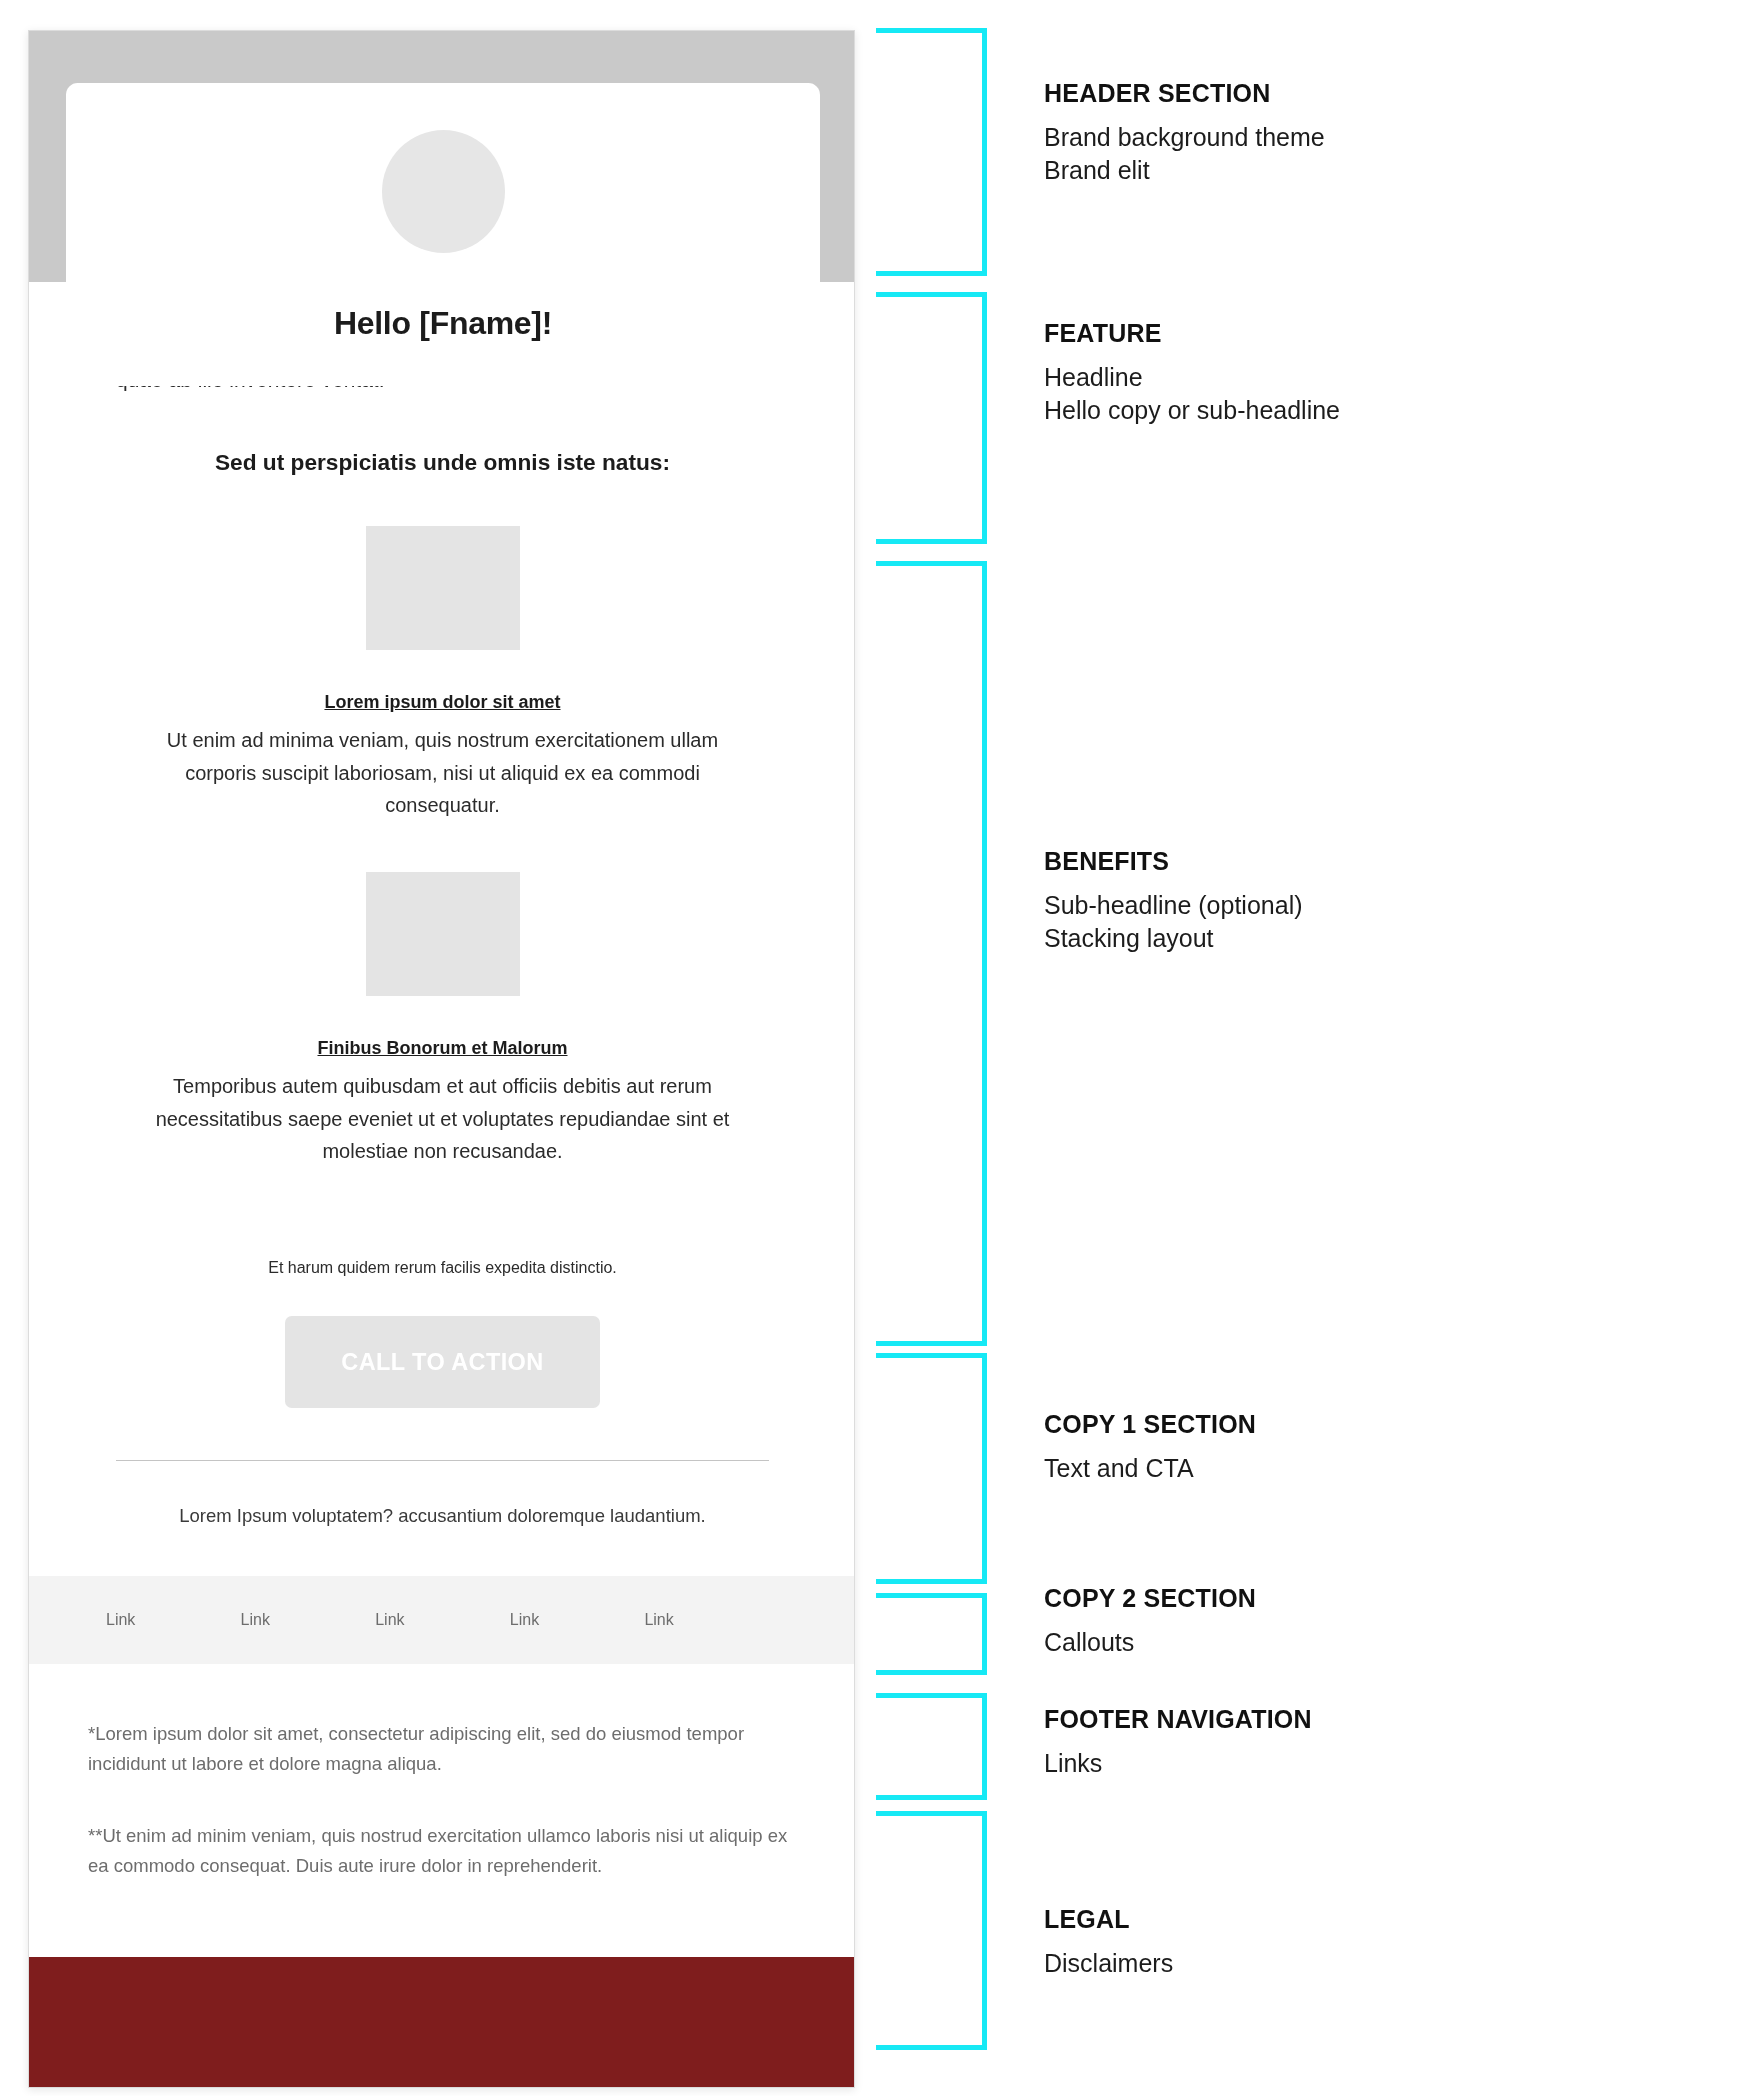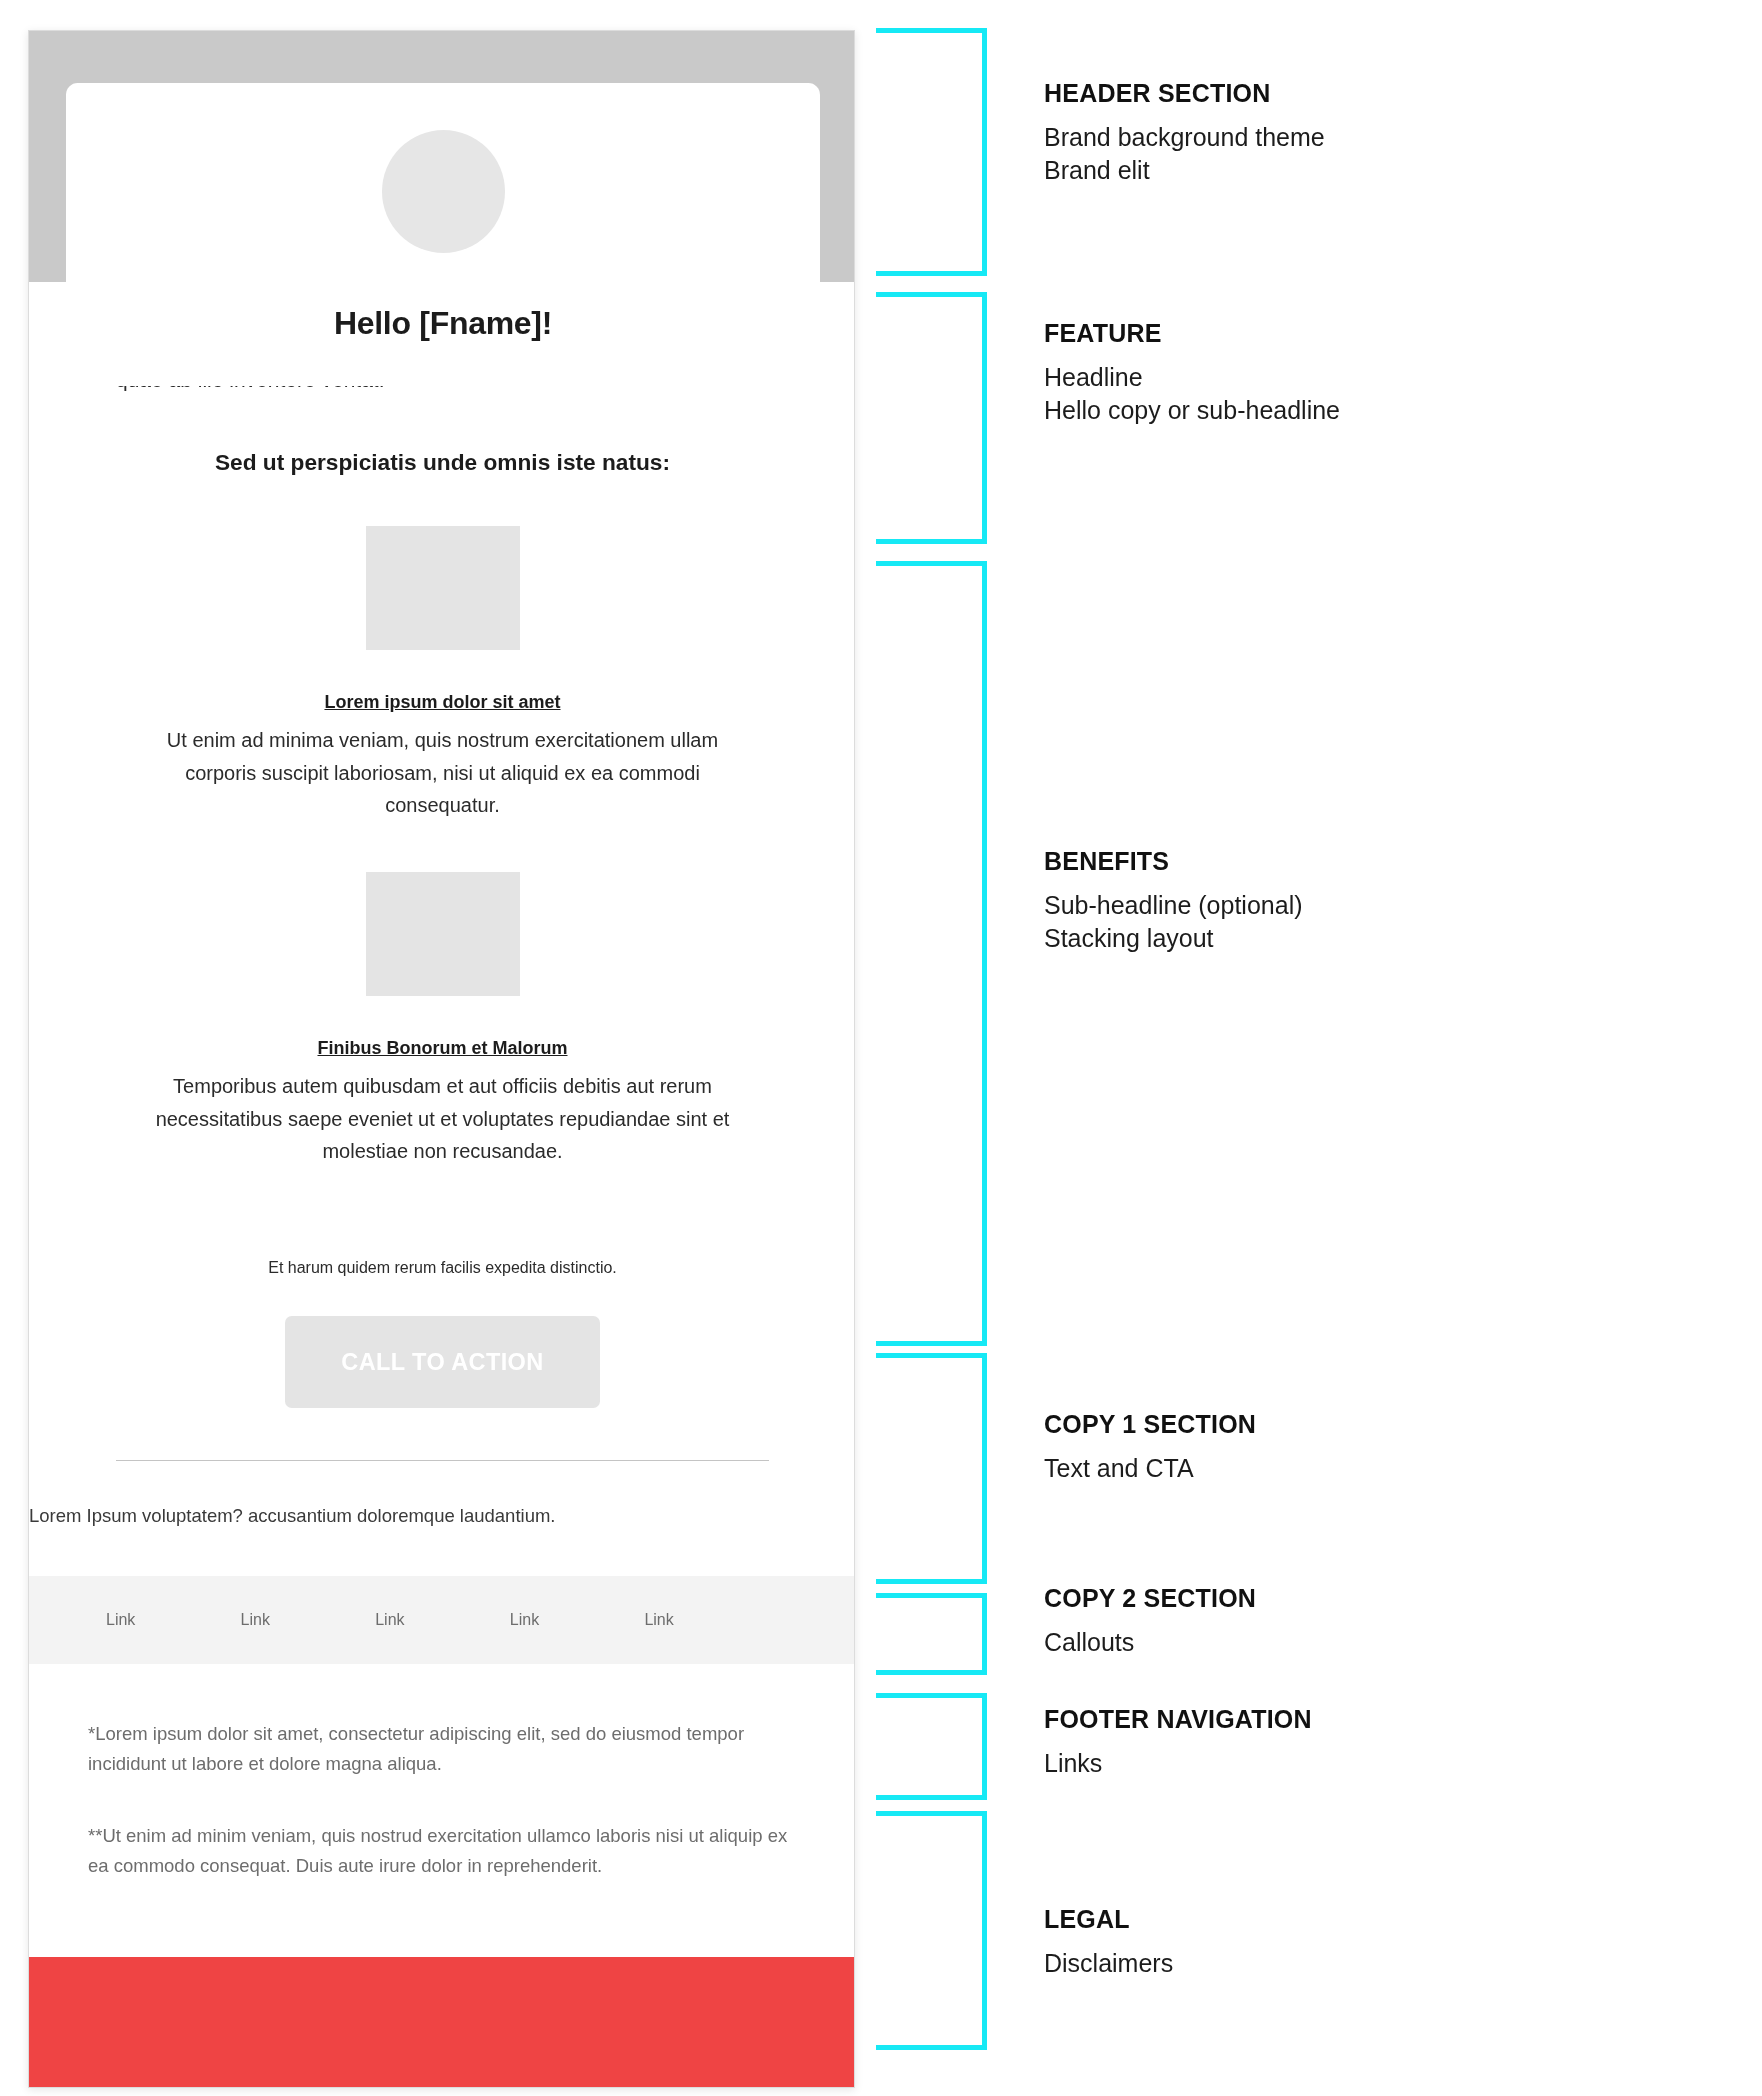--- a/index.html
+++ b/index.html
@@ -19,21 +19,21 @@
     background: #ffffff;
   }
 
   
   #email-card {
     position: absolute;
     left: 28px;
     top: 30px;
     width: 827px;
     height: 2058px;
-    background: #ef4444;
+    background: #7f1d1d;
     border: 0.8px solid #dcdcdc;
     box-shadow: 0 1.7px 8.4px rgba(0,0,0,0.10);
     overflow: hidden;
   }
 
   
   #brand-band {
     position: absolute;
     left: 0;
     top: 0;
@@ -150,21 +150,21 @@
     cursor: pointer;
   }
 
   #divider {
     height: 0.8px;
     background: #c4c4c4;
     margin: 52px 87px 0 87px;
   }
 
   #callout {
-    text-align: left;
+    text-align: center;
     font-size: 18.5px;
     color: #3a3a3a;
     margin-top: 44px;
     padding-bottom: 49px;
   }
 
   #footer-nav {
     background: #f3f3f3;
     height: 88px;
     display: flex;

